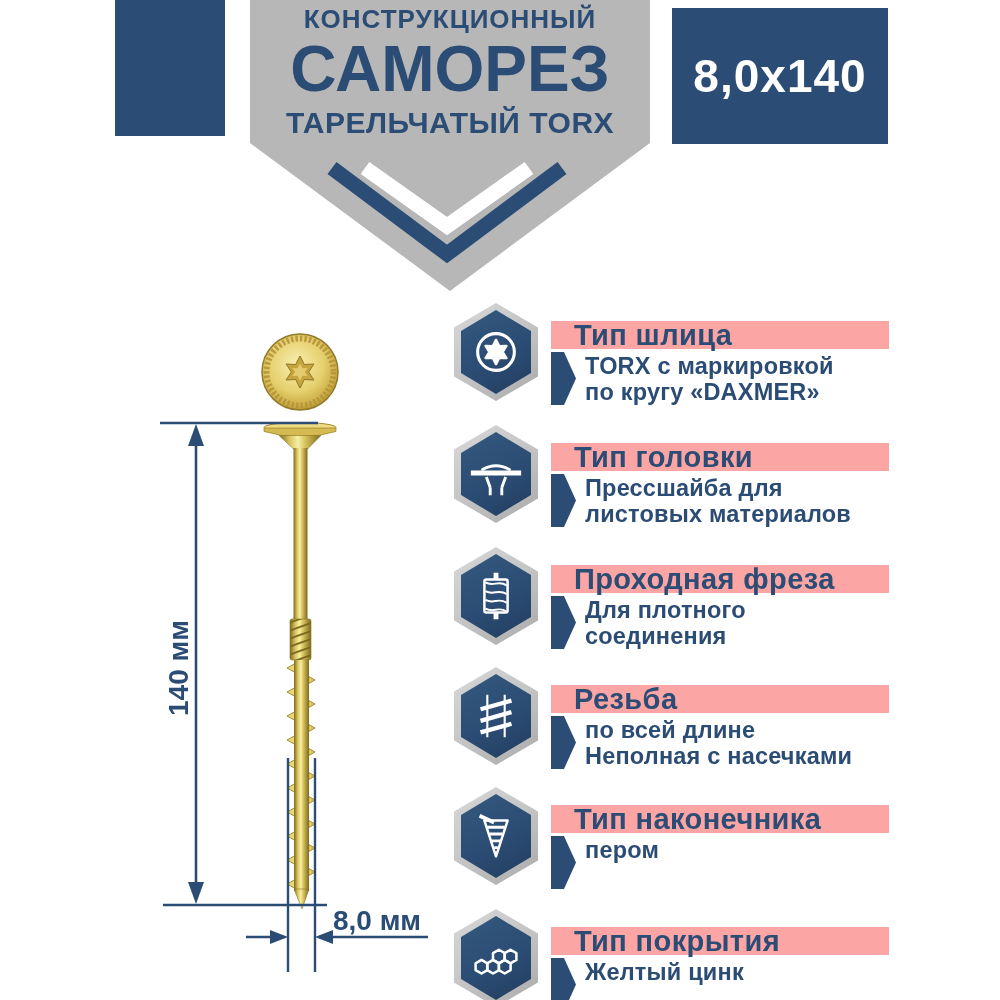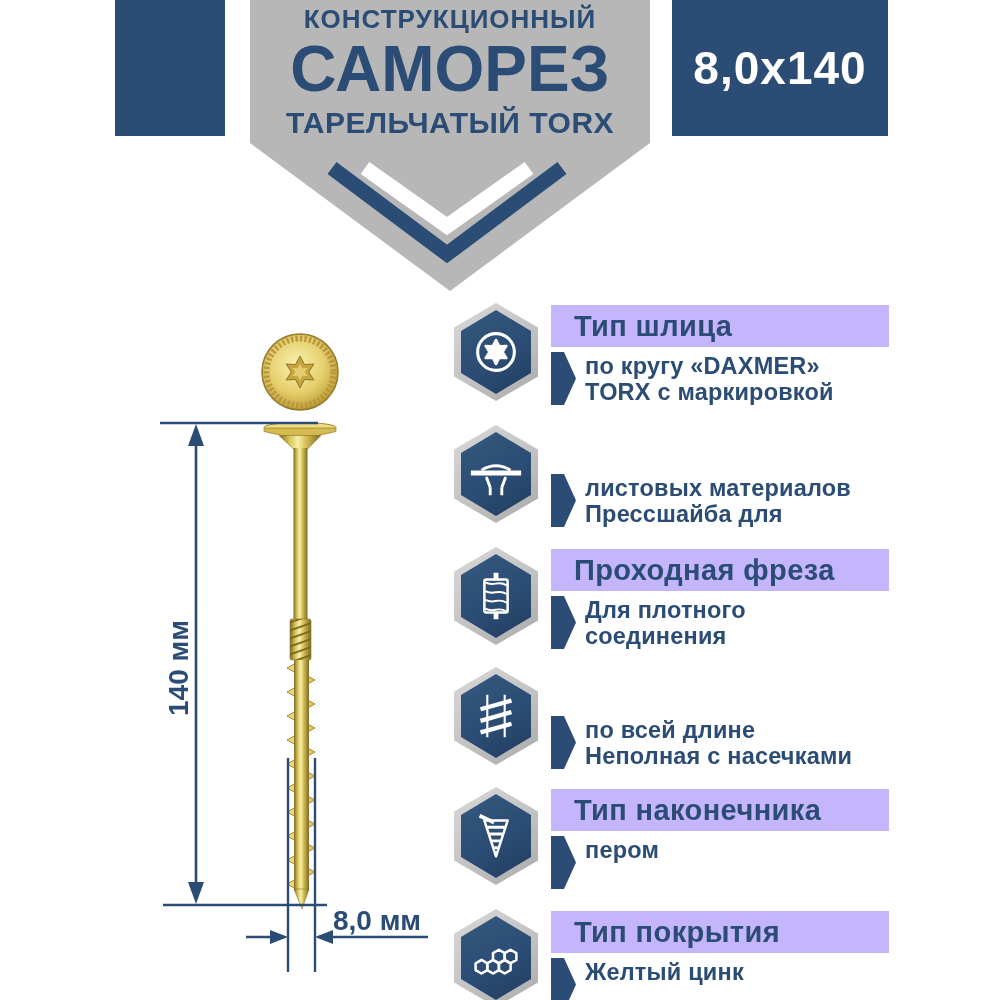--- a/index.html
+++ b/index.html
@@ -3,21 +3,21 @@
 <meta charset="utf-8">
 <style>
   html,body{margin:0;padding:0;background:#ffffff;}
   .canvas{
     position:relative;width:1000px;height:1000px;background:#ffffff;overflow:hidden;
     font-family:"Liberation Sans","DejaVu Sans",sans-serif;
   }
   
   .blue-block{position:absolute;left:115px;top:0;width:110px;height:136px;background:#2b4c74;}
   .size-badge{
-    position:absolute;left:672px;top:0;width:216px;height:136px;background:#2b4c74;
+    position:absolute;left:672px;top:8px;width:216px;height:136px;background:#2b4c74;
     color:#ffffff;font-weight:bold;font-size:46px;letter-spacing:1px;
     display:flex;align-items:center;justify-content:center;
   }
   .shield-svg{position:absolute;left:248px;top:0;width:404px;height:294px;}
   .banner-text{position:absolute;left:250px;top:0;width:400px;text-align:center;color:#2b4c74;font-weight:bold;}
   .banner-line1{position:absolute;top:4px;width:100%;font-size:26px;letter-spacing:1px;}
   .banner-line2{position:absolute;top:32px;width:100%;font-size:64px;letter-spacing:0px;}
   .banner-line3{position:absolute;top:106px;width:100%;font-size:30px;letter-spacing:0.5px;}
   
   .screw-svg{position:absolute;left:0;top:0;width:1000px;height:1000px;}
@@ -29,21 +29,21 @@
     background:linear-gradient(140deg,#d9d9d9 0%,#c2c2c2 55%,#a9a9a9 100%);
     clip-path:polygon(50% 0,100% 25%,100% 75%,50% 100%,0 75%,0 25%);
   }
   .hex-inner{
     position:absolute;left:7px;top:7px;right:7px;bottom:7px;
     background:linear-gradient(150deg,#35597f 0%,#2b4c74 55%,#233e5f 100%);
     clip-path:polygon(50% 0,100% 25%,100% 75%,50% 100%,0 75%,0 25%);
     display:flex;align-items:center;justify-content:center;
   }
   .title-bar{
-    position:absolute;left:97px;top:0;width:338px;height:42px;background:#c4b5fd;
+    position:absolute;left:97px;top:16px;width:338px;height:28px;background:#fca5a5;
     display:flex;align-items:center;
   }
   .title-bar span{color:#2b4c74;font-weight:bold;font-size:29px;letter-spacing:0.4px;padding-left:23px;white-space:nowrap;}
   .desc-arrow{
     position:absolute;left:97px;top:47px;width:25px;height:53px;background:#2b4c74;
     clip-path:polygon(0 0,52% 0,100% 50%,52% 100%,0 100%);
   }
   .desc-text{
     position:absolute;left:131px;top:48px;width:305px;color:#2b4c74;font-weight:bold;
     font-size:23.5px;line-height:26px;letter-spacing:0.2px;white-space:nowrap;
@@ -147,39 +147,42 @@
           <circle cx="0" cy="0" r="19" fill="none" stroke="#ffffff" stroke-width="3.2"></circle>
           <polygon points="0,-12.5 3.4,-5.89 10.83,-6.25 6.8,0 10.83,6.25 3.4,5.89 0,12.5 -3.4,5.89 -10.83,6.25 -6.8,0 -10.83,-6.25 -3.4,-5.89" fill="#ffffff" stroke="#ffffff" stroke-width="2.5" stroke-linejoin="round"></polygon>
         </svg>
       </div>
     </div>
     <div class="title-bar">
       <span>Тип шлица</span>
     </div>
     <div class="desc-arrow"></div>
     <div class="desc-text">
+      <div>TORX с маркировкой</div>
       <div>по кругу «DAXMER»</div>
-      <div>TORX с маркировкой</div>
     </div>
   </div>
 
   <div class="feature-row" style="top:427px">
     <div class="hex-outer">
       <div class="hex-inner">
         <svg width="58" height="64" viewBox="-30 -30 60 60">
           <path d="M-15,-4 Q0,-13 15,-4" fill="none" stroke="#ffffff" stroke-width="3"></path>
           <line x1="-26" y1="-1" x2="26" y2="-1" stroke="#ffffff" stroke-width="5"></line>
           <path d="M-10,3 L-6,14 M10,3 L6,14 M-6,14 L-6,22 M6,14 L6,22" fill="none" stroke="#ffffff" stroke-width="3"></path>
         </svg>
       </div>
     </div>
-    <div class="desc-arrow"></div>
-    <div class="desc-text">
+    <div class="title-bar">
+      <span>Тип головки</span>
+    </div>
+    <div class="desc-arrow"></div>
+    <div class="desc-text">
+      <div>Прессшайба для</div>
       <div>листовых материалов</div>
-      <div>Прессшайба для</div>
     </div>
   </div>
 
   <div class="feature-row" style="top:549px">
     <div class="hex-outer">
       <div class="hex-inner">
         <svg width="58" height="64" viewBox="-30 -30 60 60">
           <line x1="0" y1="-24" x2="0" y2="-17" stroke="#ffffff" stroke-width="5"></line>
           <line x1="0" y1="17" x2="0" y2="24" stroke="#ffffff" stroke-width="5"></line>
           <rect x="-12" y="-17" width="24" height="34" rx="2" fill="none" stroke="#ffffff" stroke-width="2.6"></rect>
@@ -201,20 +204,23 @@
     <div class="hex-outer">
       <div class="hex-inner">
         <svg width="58" height="64" viewBox="-30 -30 60 60">
           <line x1="-9" y1="-22" x2="-9" y2="22" stroke="#ffffff" stroke-width="2.2"></line>
           <line x1="9" y1="-22" x2="9" y2="22" stroke="#ffffff" stroke-width="2.2"></line>
           <line x1="-16" y1="-7" x2="16" y2="-16" stroke="#ffffff" stroke-width="4.5"></line>
           <line x1="-16" y1="5" x2="16" y2="-4" stroke="#ffffff" stroke-width="4.5"></line>
           <line x1="-16" y1="17" x2="16" y2="8" stroke="#ffffff" stroke-width="4.5"></line>
         </svg>
       </div>
+    </div>
+    <div class="title-bar">
+      <span>Резьба</span>
     </div>
     <div class="desc-arrow"></div>
     <div class="desc-text">
       <div>по всей длине</div>
       <div>Неполная с насечками</div>
     </div>
   </div>
 
   <div class="feature-row" style="top:789px">
     <div class="hex-outer">

